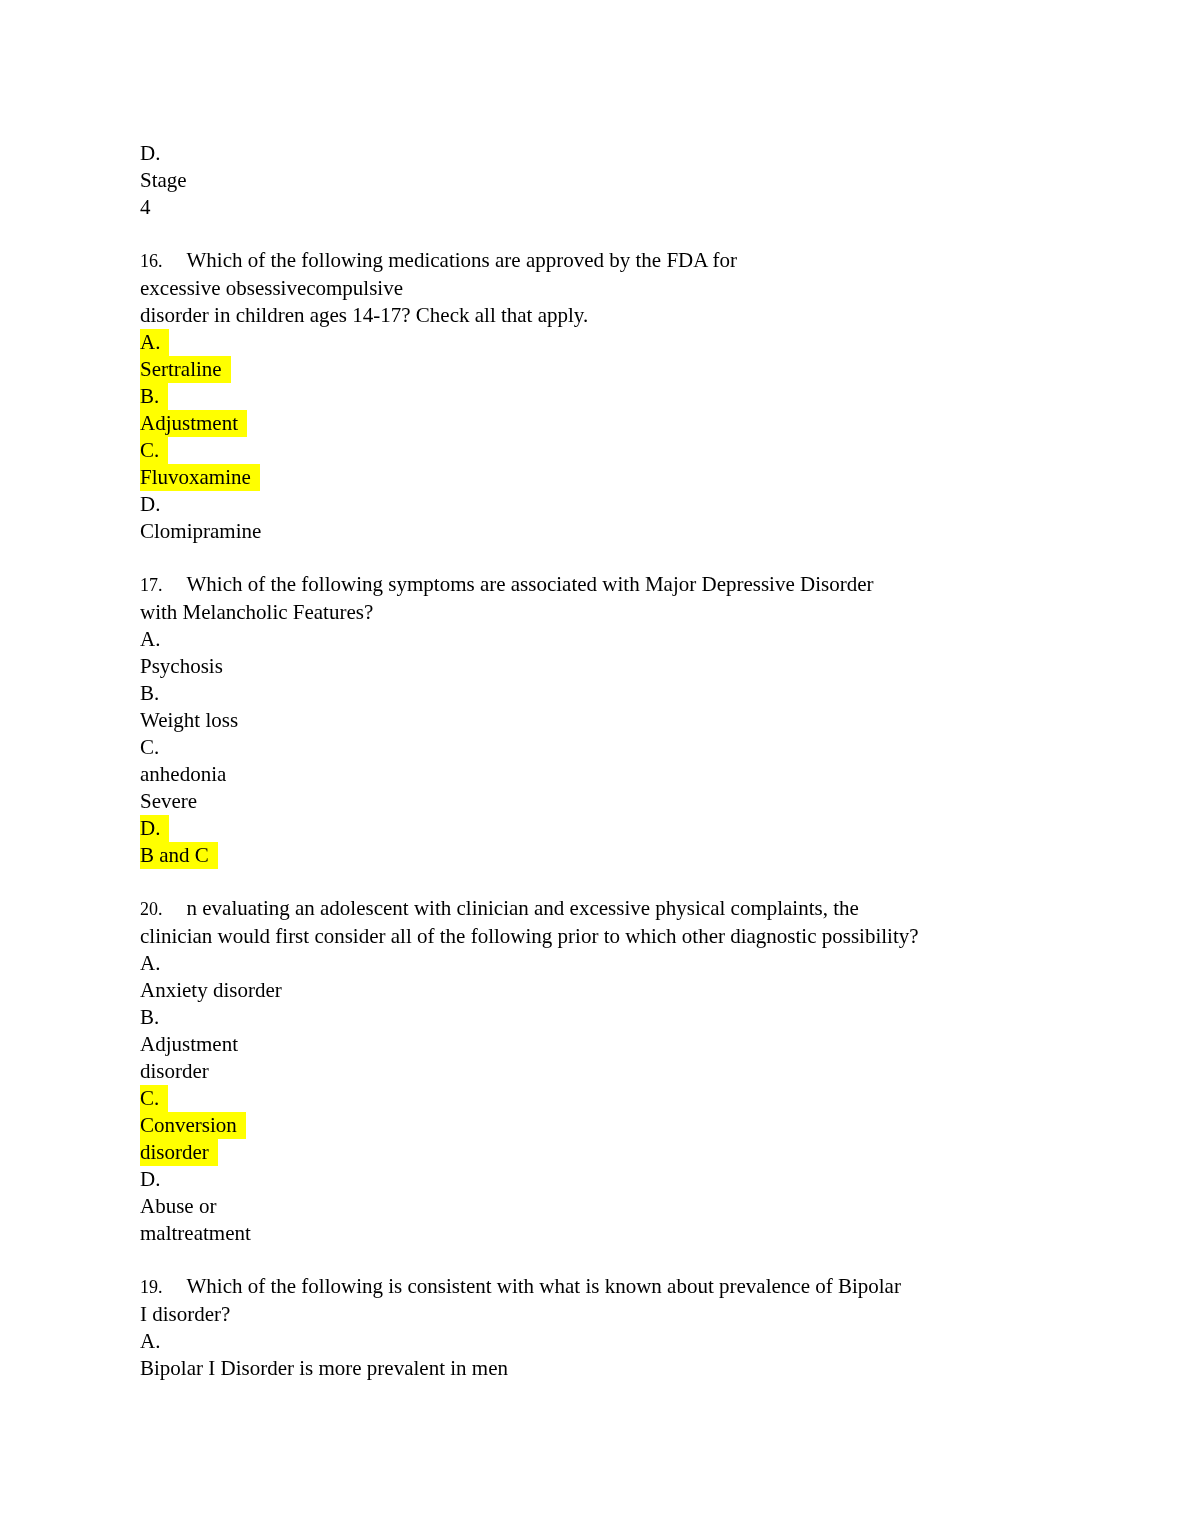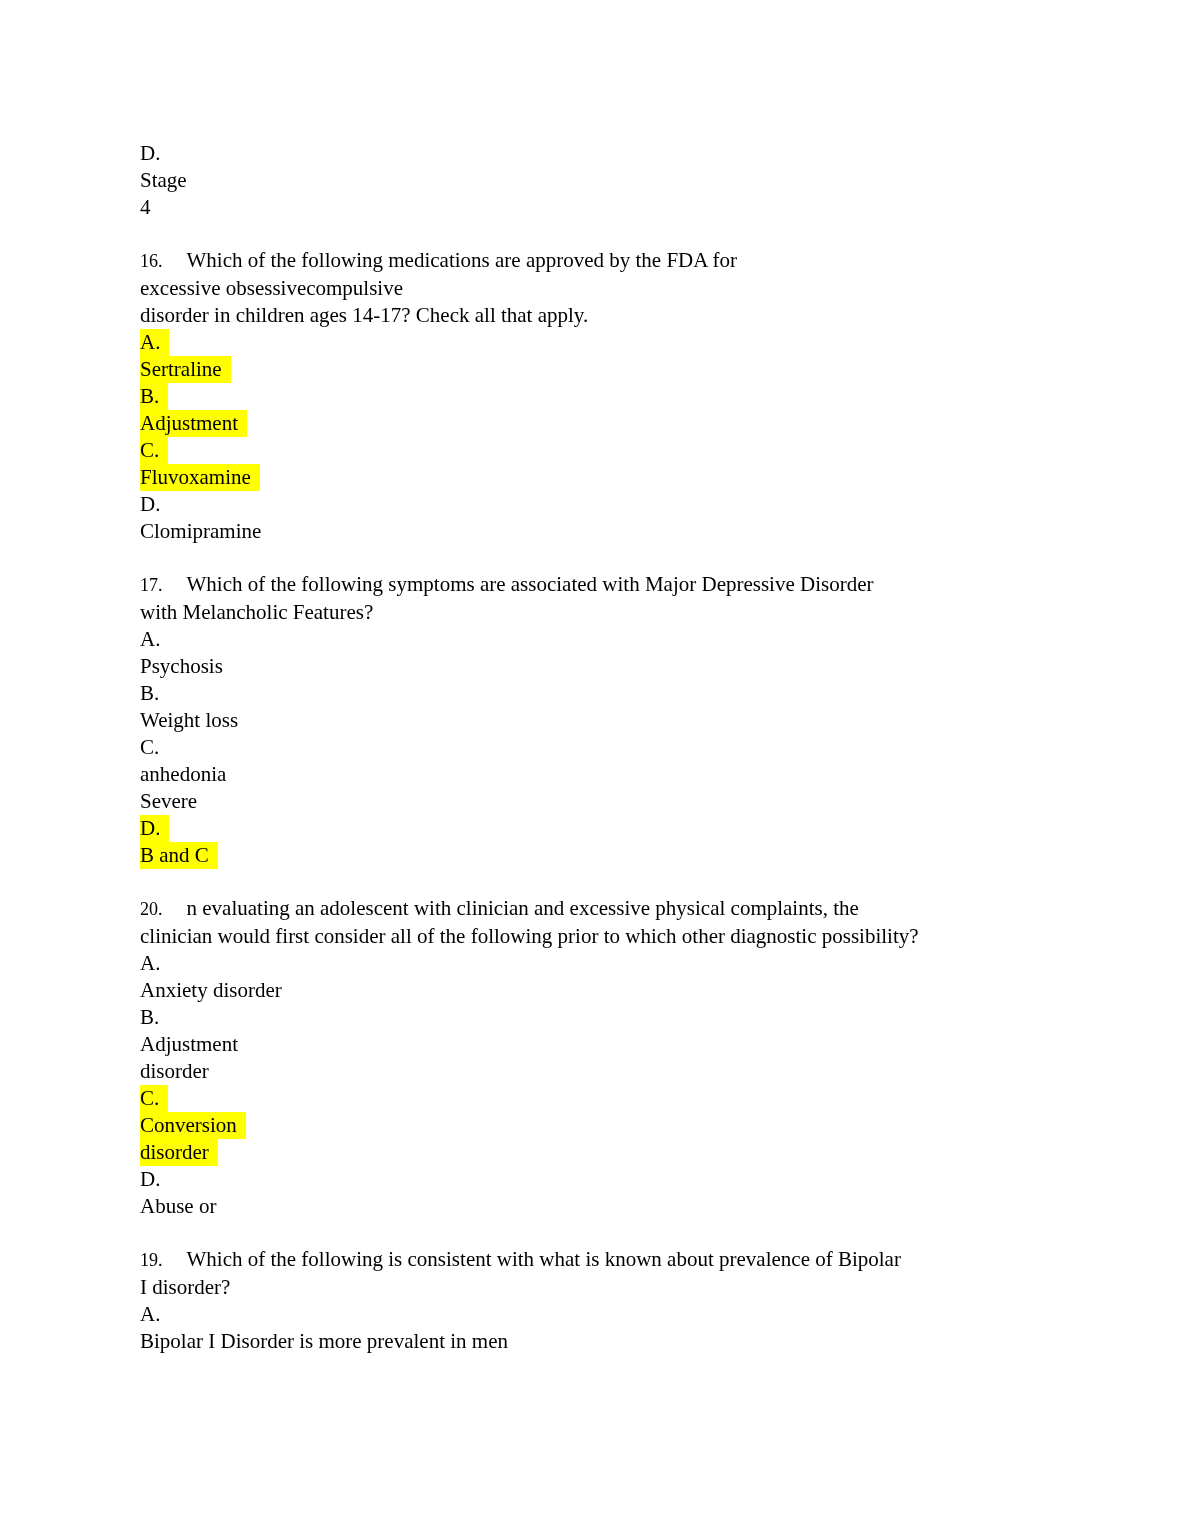--- a/index.html
+++ b/index.html
@@ -80,20 +80,21 @@
     <div class="line">A.</div>
     <div class="line">Anxiety disorder</div>
     <div class="line">B.</div>
     <div class="line">Adjustment</div>
     <div class="line">disorder</div>
     <div class="line"><span class="hl">C.</span></div>
     <div class="line"><span class="hl">Conversion</span></div>
     <div class="line"><span class="hl">disorder</span></div>
     <div class="line">D.</div>
     <div class="line">Abuse or</div>
+    <div class="line">maltreatment</div>
   </section>
 
   <section class="block">
     <div class="line"><span class="qnum">19.</span><span>Which of the following is consistent with what is known about prevalence of Bipolar</span></div>
     <div class="line">I disorder?</div>
     <div class="line">A.</div>
     <div class="line">Bipolar I Disorder is more prevalent in men</div>
   </section>
 
 </div>

